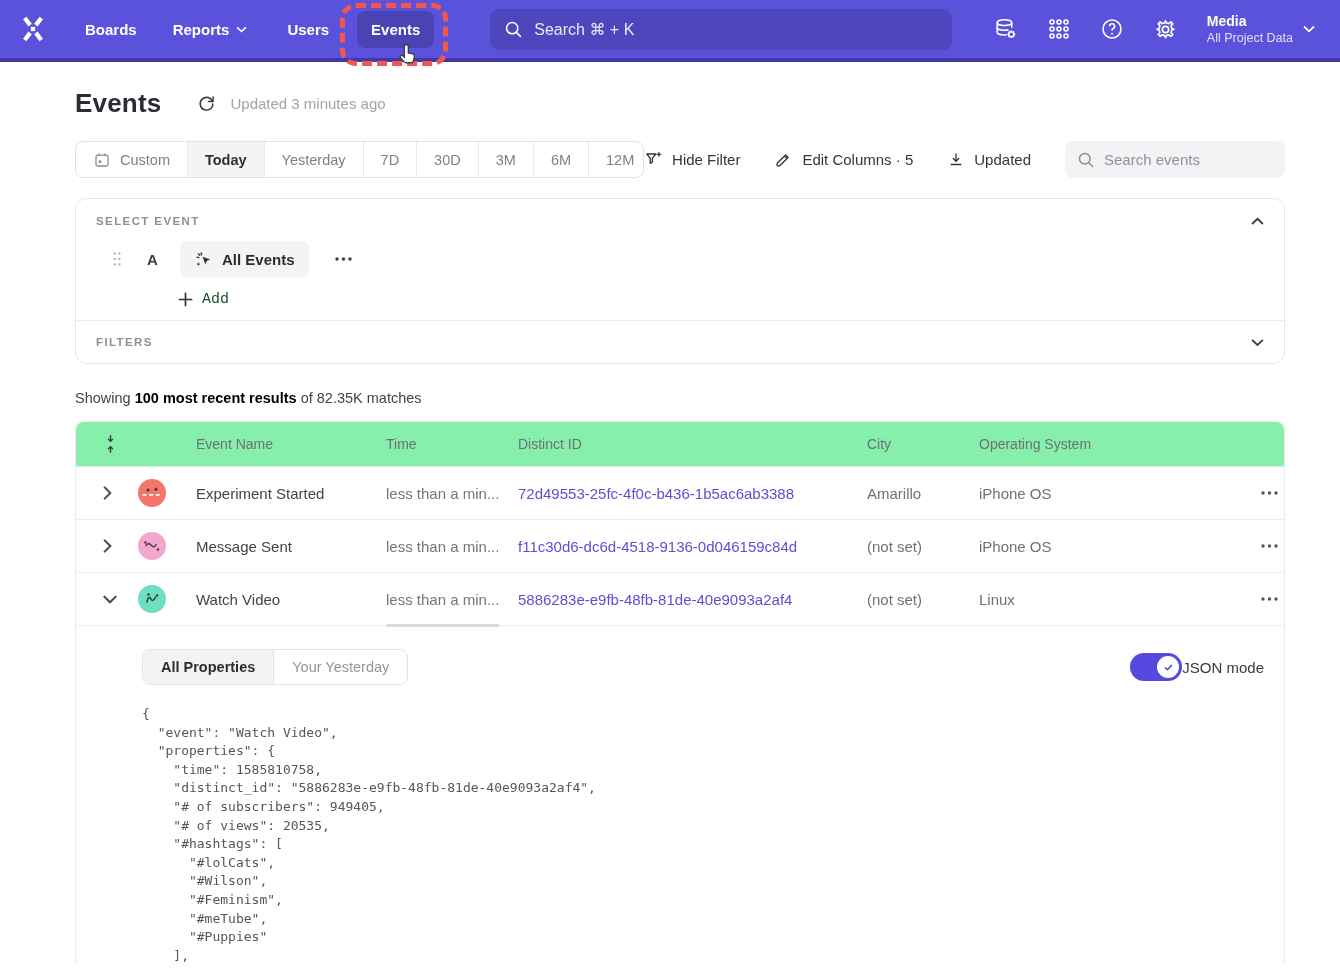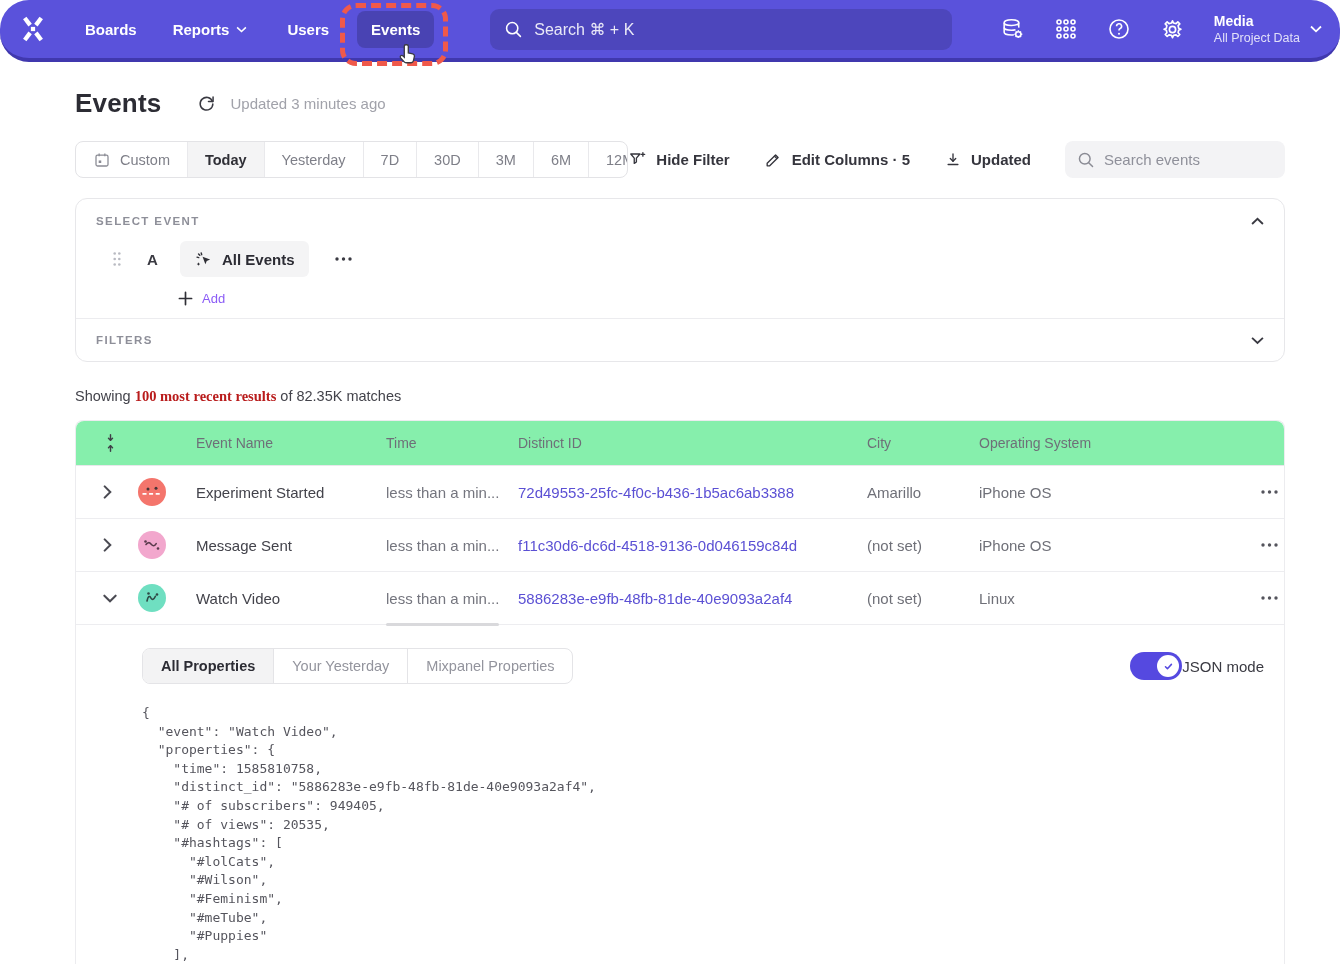--- a/index.html
+++ b/index.html
@@ -1,82 +1,82 @@
 <!DOCTYPE html>
 <html><head>
 <meta charset="utf-8">
 <style>
   * { margin:0; padding:0; box-sizing:border-box; }
   html,body { width:1340px; height:974px; overflow:hidden; background:#fff;
     font-family:"Liberation Sans", sans-serif; color:#3a3a42; }
 
   
   .navbar { position:relative; height:62px; background:#5a52db; display:flex; align-items:center;
-    border-bottom:4px solid #4038ae;border-radius:29px; }
+    border-bottom:4px solid #4038ae; }
   .brand { margin-left:17px; display:flex; align-items:center; }
   .nav-items { display:flex; align-items:center; margin-left:36px; }
   .nav-item { color:#fff; font-size:15px; font-weight:600; margin-right:36px; display:flex;
     align-items:center; gap:7px; cursor:pointer; white-space:nowrap; }
   .nav-item.reports { margin-right:40px; }
   .nav-item.users { margin-right:28px; }
   .nav-item.active { position:relative; background:rgba(0,0,0,0.18); border-radius:8px;
     padding:10px 14px; margin-right:0; }
   .annotation-box { position:absolute; left:-17px; top:-8px; width:108px; height:63px;
     border:5px dashed #f0594a; border-radius:16px; pointer-events:none; }
   .cursor-hand { position:absolute; left:52px; top:34px; }
   .nav-search { margin-left:56px; width:462px; height:41px; background:rgba(0,0,0,0.14);
     border-radius:9px; display:flex; align-items:center; padding:0 14px; gap:11px; }
   .nav-search span { color:rgba(255,255,255,0.88); font-size:16px; }
-  .nav-right { position:absolute; right:18px; display:flex; align-items:center; gap:29px; }
+  .nav-right { position:absolute; right:25px; display:flex; align-items:center; gap:29px; }
   .nav-icon { display:flex; align-items:center; cursor:pointer; }
   .project { display:flex; align-items:center; gap:10px; cursor:pointer; }
   .project-name { color:#fff; font-size:14px; font-weight:700; line-height:18px; }
   .project-scope { color:rgba(255,255,255,0.82); font-size:12.5px; line-height:16px; }
 
   
   .content { margin-left:75px; width:1210px; }
   .page-head { margin-top:26px; display:flex; align-items:center; }
   .page-title { font-size:26px; font-weight:700; color:#2c2c34; letter-spacing:.2px; }
   .refresh { margin-left:36px; display:flex; cursor:pointer; }
   .updated { margin-left:14px; font-size:15px; color:#a1a2aa; }
 
   .toolbar { margin-top:22px; display:flex; justify-content:space-between; align-items:center; }
   .seg { display:flex; border:1px solid #e3e3e6; border-radius:8px; height:37px; overflow:hidden; }
   .seg-cell { display:flex; align-items:center; padding:0 17px; font-size:14.5px; color:#7e7f88;
     border-left:1px solid #e9e9ec; cursor:pointer; gap:9px; white-space:nowrap; }
   .seg-cell:first-child { border-left:none; }
   .seg-cell.active { background:#f4f4f5; color:#2f2f36; font-weight:700; }
   .tool-actions { display:flex; align-items:center; gap:34px; }
-  .tool-btn { display:flex; align-items:center; gap:9px; font-size:15px; font-weight:700;
+  .tool-btn { display:flex; align-items:center; gap:9px; font-size:15px; font-weight:400;
     color:#35353d; cursor:pointer; white-space:nowrap; }
   .search-events { width:220px; height:37px; background:#f3f3f5; border-radius:8px;
     display:flex; align-items:center; padding:0 12px; gap:9px; }
   .search-events span { font-size:15px; color:#8f909a; }
 
   
   .card { margin-top:20px; border:1px solid #e7e7ea; border-radius:12px; }
   .sect1 { padding:16px 20px 12px; }
   .sect-label { font-size:11.5px; font-weight:700; letter-spacing:1.4px; color:#8e8f99; }
   .event-row { margin-top:14px; display:flex; align-items:center; }
   .drag { margin-left:16px; display:flex; cursor:grab; }
   .row-letter { margin-left:25px; font-size:15px; font-weight:600; color:#3a3a42; width:14px; }
   .event-pill { margin-left:19px; height:36px; background:#f4f4f5; border-radius:6px;
     display:flex; align-items:center; padding:0 14px; gap:9px; cursor:pointer; }
   .event-pill span { font-size:15px; font-weight:600; color:#2c2c34; }
   .more-btn { margin-left:26px; display:flex; cursor:pointer; }
   .add-row { margin-top:14px; margin-left:82px; display:flex; align-items:center; gap:9px;
     cursor:pointer; width:70px; }
-  .add-row span { font-size:13px; font-weight:500; color:#8b5cf6; } 
+  .add-row span { font-size:15px; font-weight:500; color:#14532d;font-family:Liberation Mono, monospace; } 
   .sect1-head { display:flex; justify-content:space-between; align-items:center; }
   .sect2 { height:43px; border-top:1px solid #ececef; display:flex; align-items:center;
     justify-content:space-between; padding:0 20px; cursor:pointer; }
 
   
   .results { margin-top:26px; font-size:14.5px; color:#43434b; }
-  .results b { font-weight:700; color:#b91c1c;font-family:Liberation Serif, serif; }
+  .results b { font-weight:700; color:#000000; }
 
   .table { margin-top:15px; border:1px solid #ececef; border-bottom:none;
     border-radius:8px 8px 0 0; }
   .tgrid { display:grid; grid-template-columns:62px 58px 190px 132px 349px 112px 207px 1fr;
     align-items:center; }
   .thead { height:45px; background:#86efac; border-bottom:1px solid #e8e8eb;
     border-radius:8px 8px 0 0; }
   .th { font-size:14px; color:#6e6f78; }
   .collapse-icon { margin-left:27px; display:flex; cursor:pointer; }
   .trow { height:53px; border-bottom:1px solid #ededf0; position:relative; cursor:pointer; background:#fff; }
@@ -427,21 +427,20 @@
         </svg>
       </div>
       <div class="hscroll"></div>
     </div>
 
     <div class="details">
       <div class="details-head">
         <div class="tabs">
           <div class="tab active">All Properties</div>
           <div class="tab">Your Yesterday</div>
-          <div class="tab">Mixpanel Properties</div>
         </div>
         <div class="json-mode">
           <div class="toggle">
             <div class="knob">
               <svg width="13" height="13" viewBox="0 0 16 16">
                 <path d="M4.3 8.3l2.4 2.4 4.9-5.3" stroke="#5549e0" stroke-width="1.9" fill="none" stroke-linecap="round" stroke-linejoin="round"></path>
               </svg>
             </div>
           </div>
           <div class="json-label">JSON mode</div>

